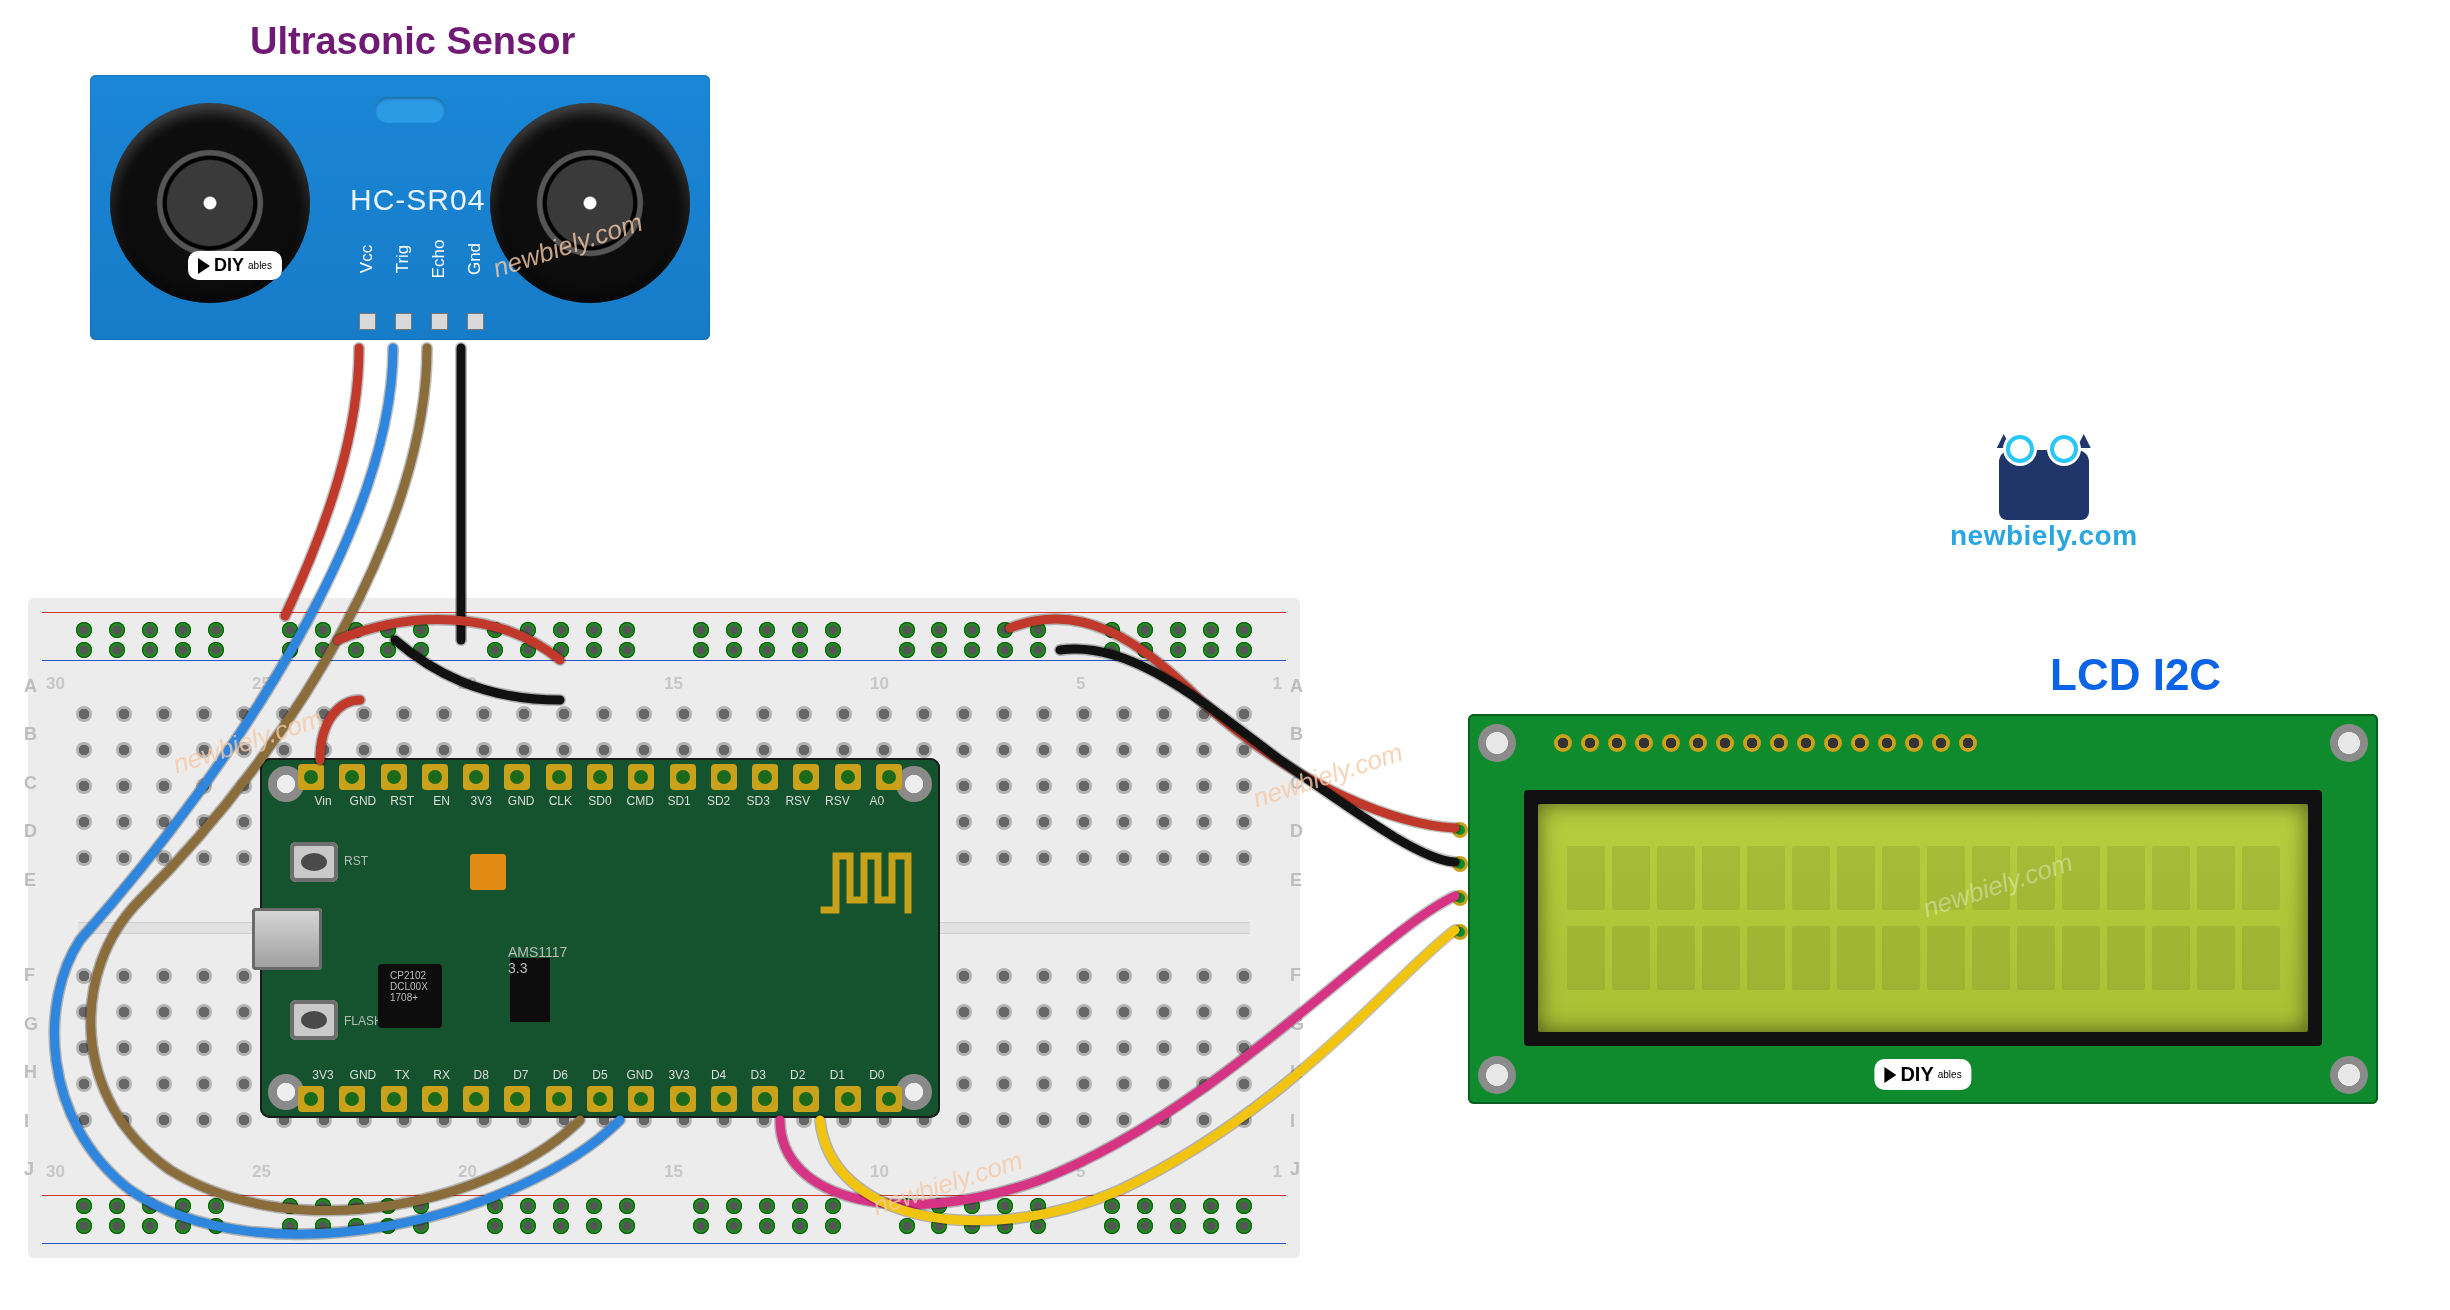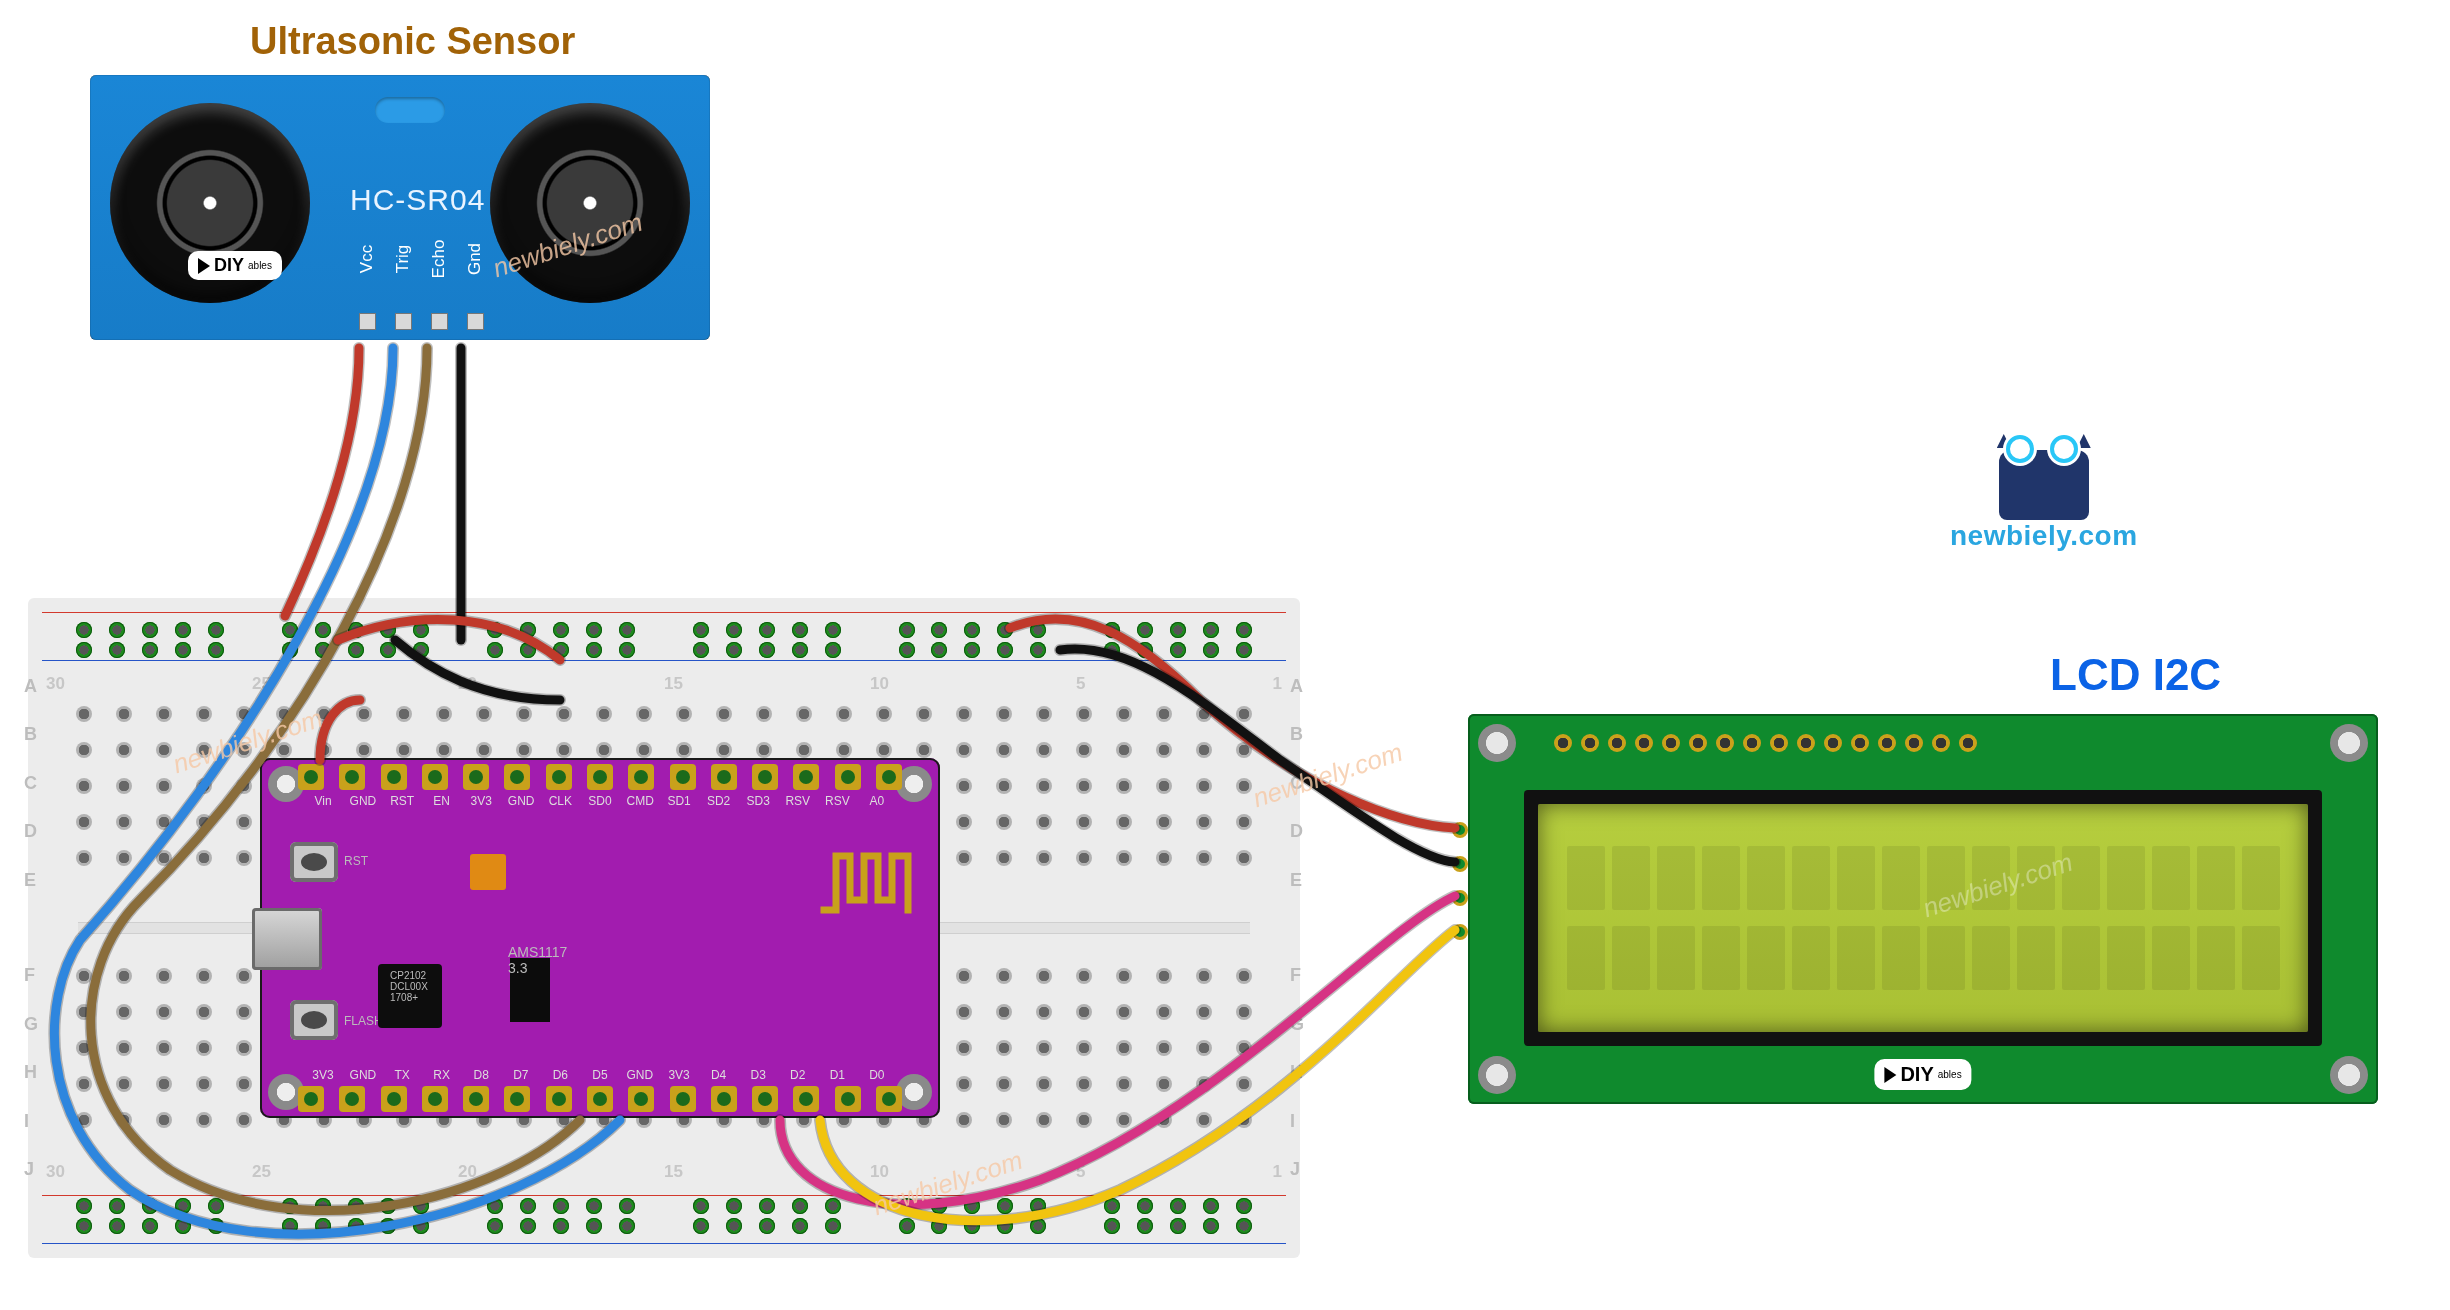--- a/index.html
+++ b/index.html
@@ -1,18 +1,18 @@
 <!DOCTYPE html>
 <html><head>
 <meta charset="utf-8">
 <style>
 *{margin:0;padding:0;box-sizing:border-box}
 body{background:#fff;font-family:Arial,Helvetica,sans-serif;width:2450px;height:1310px;position:relative;overflow:hidden}
 .title{position:absolute;font-weight:700;font-size:38px}
-.ultrasonic-title{color:#a16207;left:250px;top:20px}
+.ultrasonic-title{color:#701a75;left:250px;top:20px}
 .lcd-title{color:#0b63e6;left:2050px;top:650px;font-size:44px}
 
 
 .newbiely-logo{position:absolute;left:1950px;top:430px;text-align:center}
 .newbiely-logo .owl{width:110px;height:90px;position:relative;margin:0 auto}
 .owl-body{width:90px;height:70px;background:#20356a;border-radius:12px 12px 8px 8px;position:absolute;left:10px;top:20px}
 .owl-eyes{position:absolute;left:14px;top:2px;display:flex;gap:10px}
 .owl-eye{width:34px;height:34px;border-radius:50%;background:#fff;display:flex;align-items:center;justify-content:center}
 .owl-eye::after{content:"";width:20px;height:20px;border:4px solid #29c7f7;border-radius:50%}
 .owl-tuft{position:absolute;width:14px;height:14px;background:#20356a;clip-path:polygon(0 100%,50% 0,100% 100%)}
@@ -44,21 +44,21 @@
 .row-index{position:absolute;left:0;right:0;display:flex;justify-content:space-between;padding:0 18px}
 .col-letter{position:absolute;top:0;bottom:0;display:flex;flex-direction:column;justify-content:space-around;color:#bdbdbd;font-size:18px;font-weight:600;padding:64px 0}
 .col-letter.left{left:-4px}
 .col-letter.right{right:-4px}
 .hole-strip{position:absolute;left:48px;right:48px;display:flex;justify-content:space-between}
 .hole{width:16px;height:16px;border-radius:50%;background:radial-gradient(circle,#555 0 40%,#1e8a1e 42% 100%);box-shadow:0 0 0 1px #0b5a0b inset}
 .hole.plain{background:radial-gradient(circle,#666 0 45%,#b2b2b2 47% 100%);box-shadow:none}
 .num{color:#c7c7c7;font-size:17px;font-weight:600}
 
 
-.mcu{position:absolute;left:260px;top:758px;width:680px;height:360px;background:#a21caf;border-radius:10px;box-shadow:0 0 0 2px #1a1a1a inset}
+.mcu{position:absolute;left:260px;top:758px;width:680px;height:360px;background:#14532d;border-radius:10px;box-shadow:0 0 0 2px #1a1a1a inset}
 .mcu-hole{position:absolute;width:36px;height:36px;border-radius:50%;background:radial-gradient(circle,#eee 0 35%,#8a8a8a 37% 100%)}
 .mcu-hole.tl{left:8px;top:8px}.mcu-hole.tr{right:8px;top:8px}.mcu-hole.bl{left:8px;bottom:8px}.mcu-hole.br{right:8px;bottom:8px}
 .mcu-pinrow{position:absolute;left:38px;right:38px;display:flex;justify-content:space-between}
 .mcu-pinrow.top{top:6px}.mcu-pinrow.bot{bottom:6px}
 .mcu-pad{width:26px;height:26px;background:#c9a11b;border-radius:4px;position:relative}
 .mcu-pad::after{content:"";position:absolute;inset:6px;border-radius:50%;background:#1b6a1b}
 .mcu-label-row{position:absolute;left:50px;right:50px;display:flex;justify-content:space-between;color:#ddd;font-size:12px}
 .mcu-label-row.top{top:36px}.mcu-label-row.bot{bottom:36px}
 .mcu-label{width:26px;text-align:center}
 .usb{position:absolute;left:-8px;top:150px;width:70px;height:62px;background:linear-gradient(#d8d8d8,#9e9e9e);border-radius:4px;box-shadow:inset 0 0 0 3px #6a6a6a}

